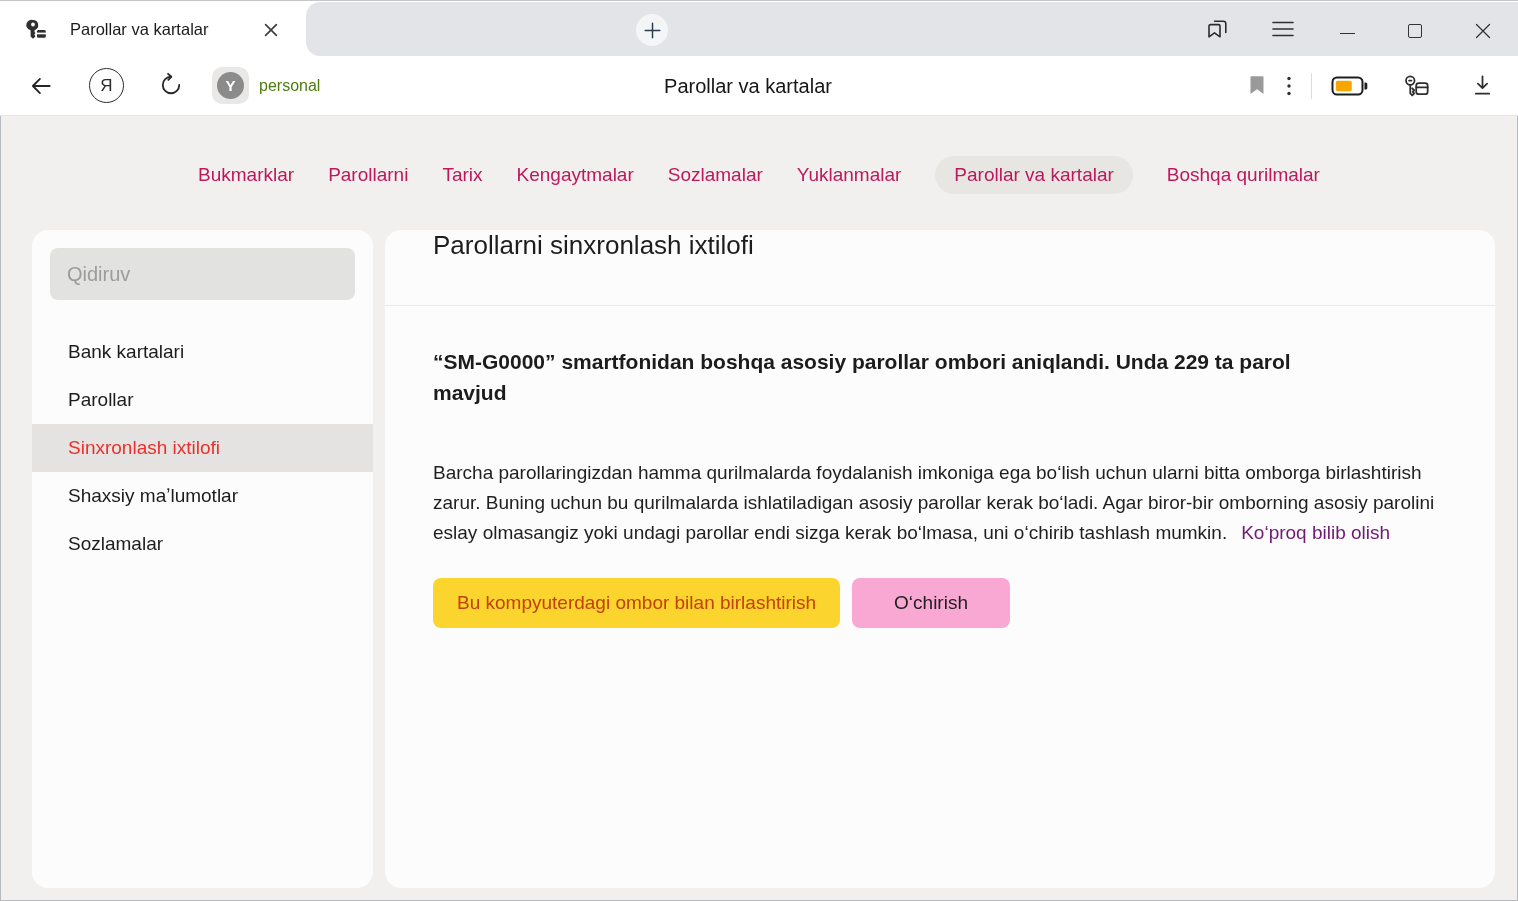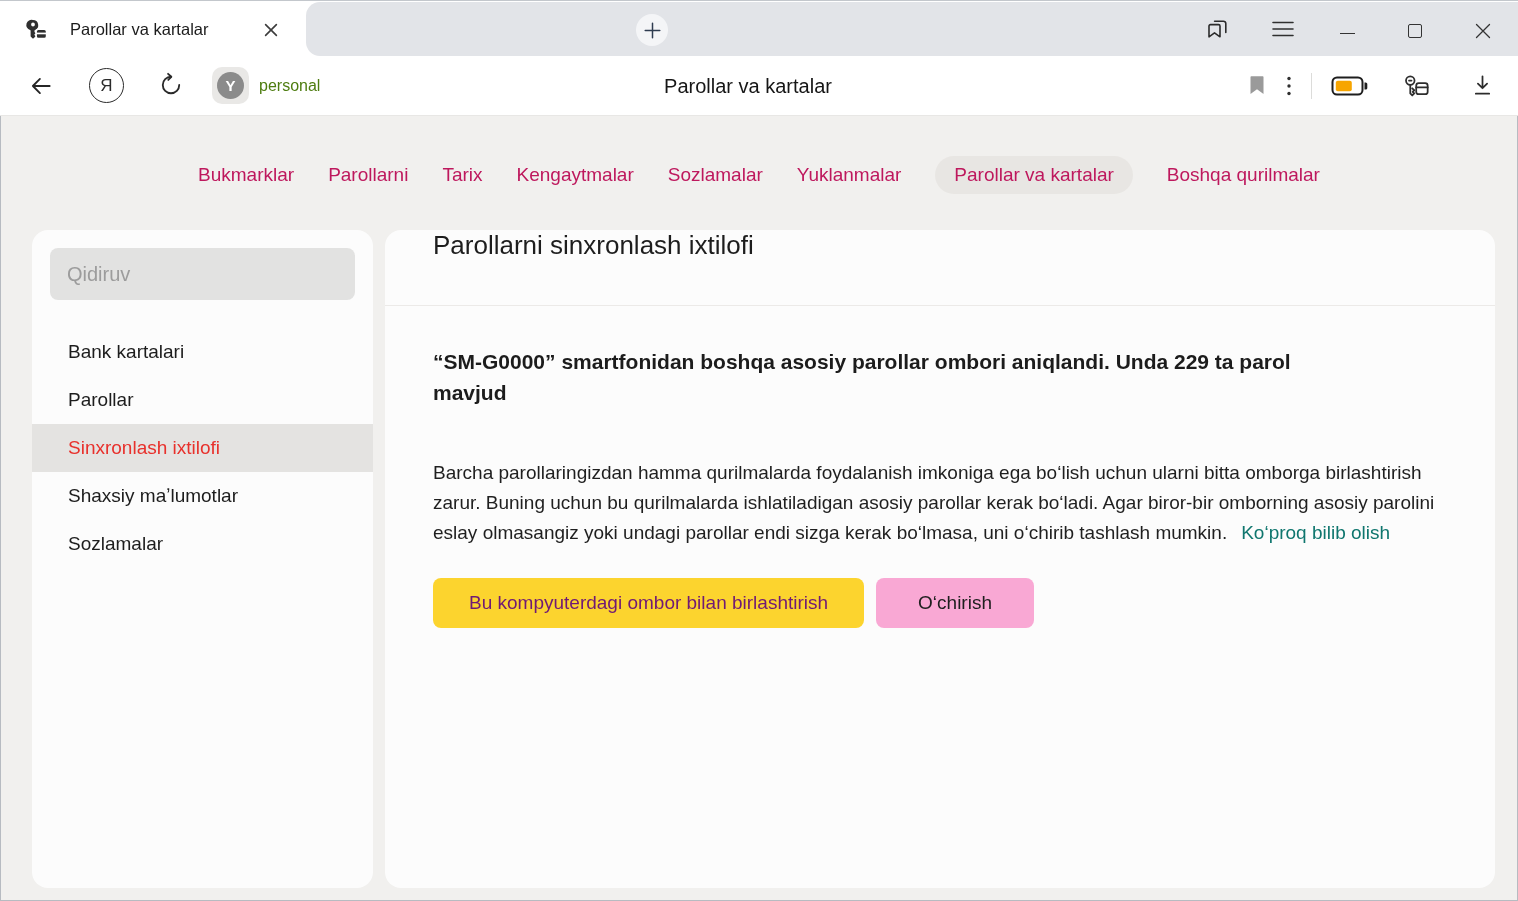--- a/index.html
+++ b/index.html
@@ -61,25 +61,25 @@
   .side-item.danger { color:#e8312c; }
 
   
   .main-header { height:76px; display:flex; padding-left:48px;
                  border-bottom:1px solid #eceae8; }
   .main-title { font-size:26px; color:#1d1d1d; }
   .main-body { padding:40px 42px 0 48px; }
   .alert-heading { font-size:21px; font-weight:700; line-height:31px; color:#1c1c1c;
                    max-width:930px; margin-bottom:20px; }
   .alert-text { font-size:19px; line-height:30px; color:#1f1f1f; max-width:1005px; }
-  .learn-more { color:#0f766e; margin-left:14px; cursor:pointer; white-space:nowrap; }
+  .learn-more { color:#701a75; margin-left:14px; cursor:pointer; white-space:nowrap; }
   .btn-row { margin-top:30px; display:flex; gap:12px; }
   .btn { height:50px; border:none; border-radius:8px; font-family:inherit; font-size:19px;
          display:flex; align-items:center; justify-content:center; cursor:pointer; white-space:nowrap; }
-  .btn-primary { background:#fcd42e; color:#701a75; padding:0 36px; }
+  .btn-primary { background:#fcd42e; color:#c2410c; padding:0 24px; }
   .btn-secondary { background:#f9a8d4; color:#1e1e1e; padding:0 42px; }
 
   svg { display:block; }
 </style>
 </head>
 <body>
 
 <div id="root">
 
   <div class="tabstrip">

